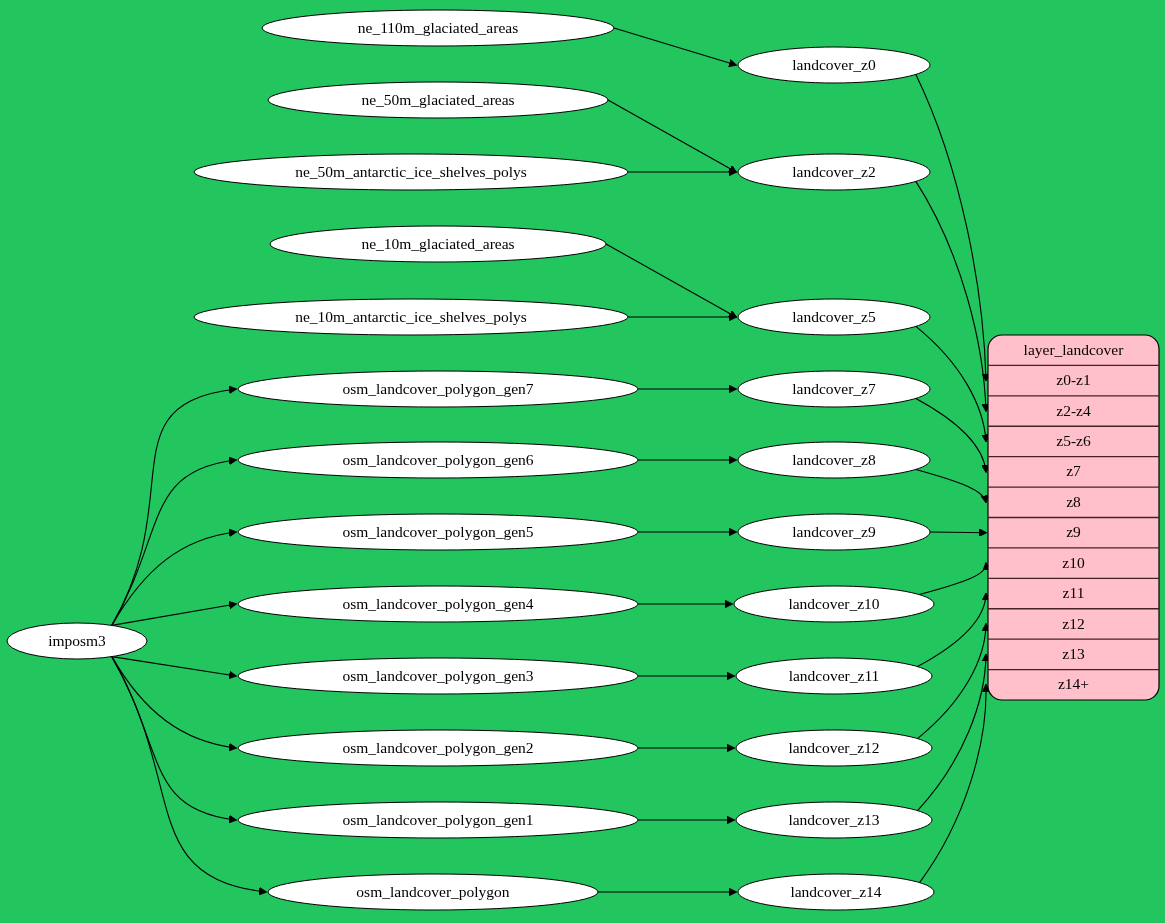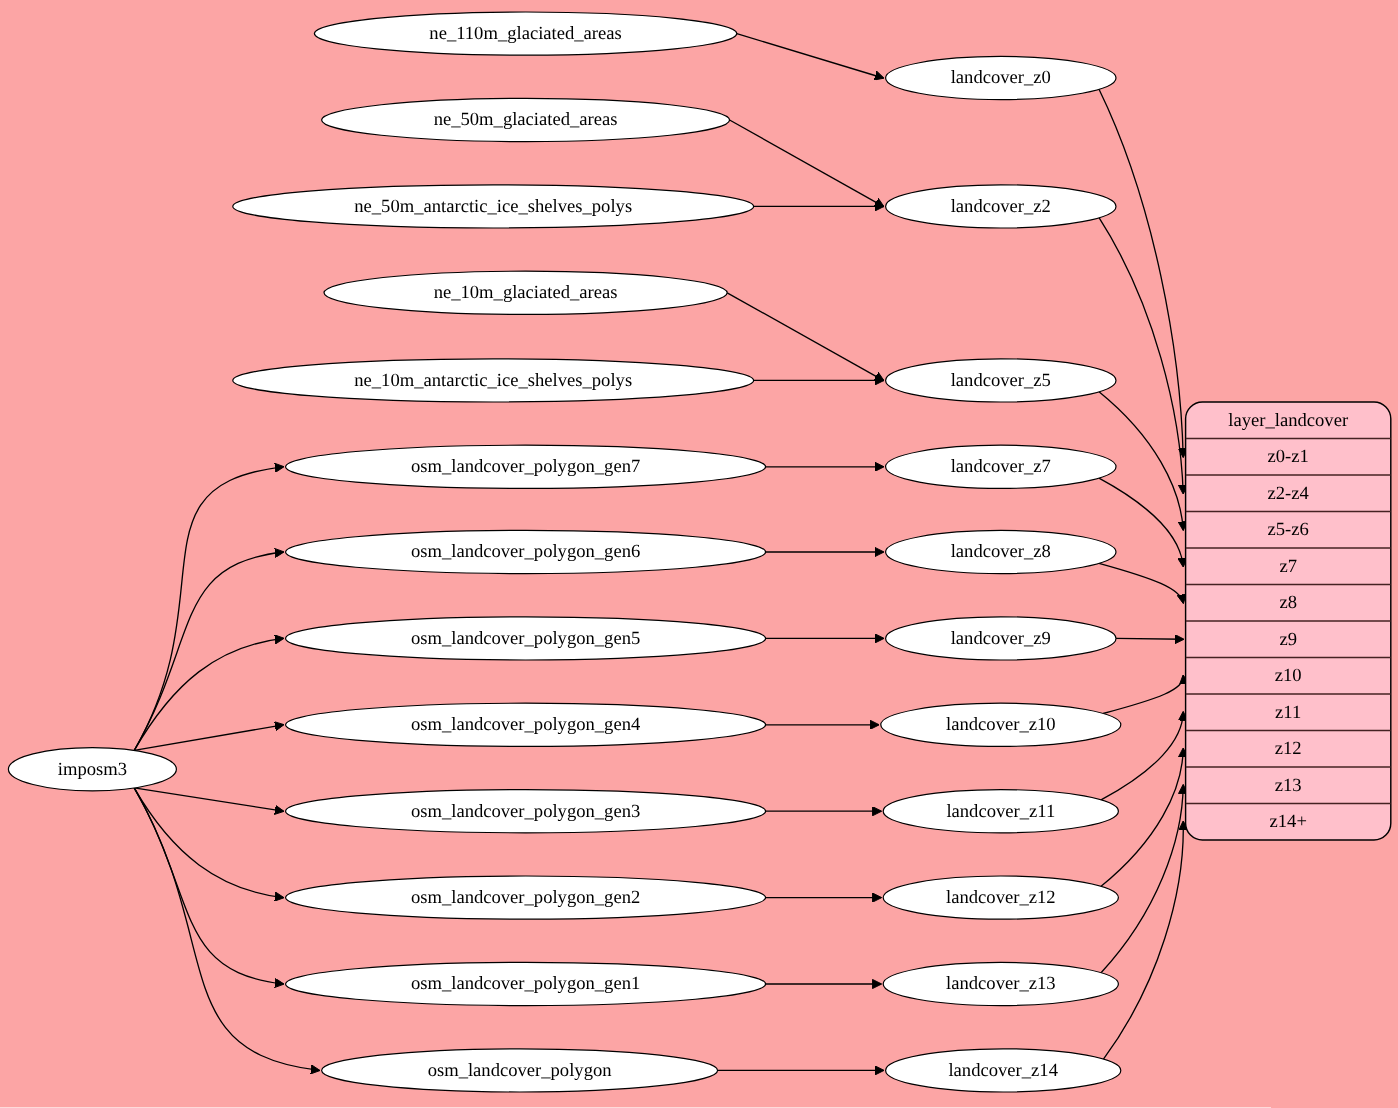--- a/index.html
+++ b/index.html
@@ -4,21 +4,21 @@
 <style>
   html, body {
     margin: 0;
     padding: 0;
     background: #ffffff;
   }
   #canvas {
     position: relative;
     width: 1165px;
     height: 923px;
-    background: #fca5a5;
+    background: #22c55e;
     overflow: hidden;
     font-family: "Liberation Serif", "DejaVu Serif", serif;
   }
   svg.graph {
     position: absolute;
     left: 0;
     top: 0;
     width: 1165px;
     height: 923px;
   }

